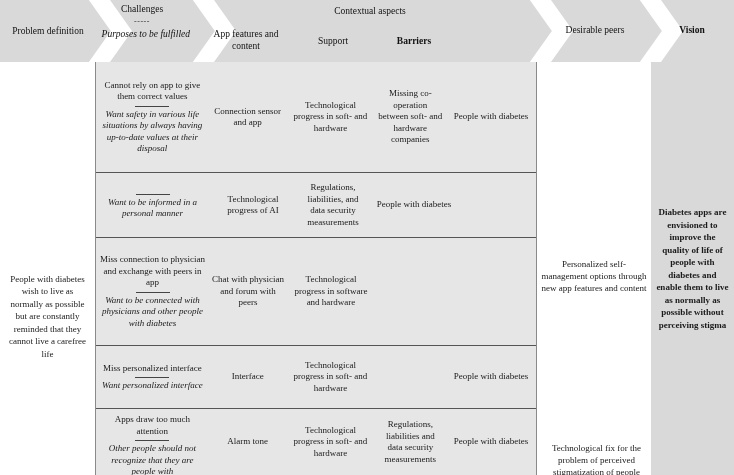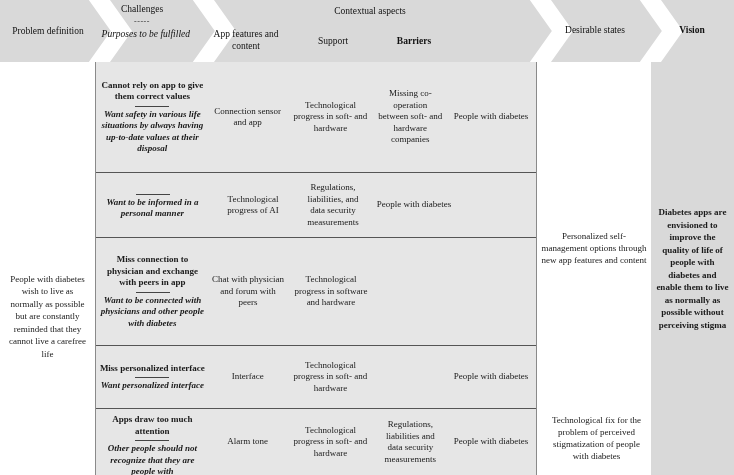--- a/index.html
+++ b/index.html
@@ -112,21 +112,21 @@
   .cell {
     box-sizing: border-box;
     display: flex;
     align-items: center;
     justify-content: center;
     text-align: center;
     font-size: 9px;
     line-height: 11.5px;
     padding: 2px 3px;
   }
-  .cell .inner { width: 100%; font-weight: bold; }
+  .cell .inner { width: 100%; }
   .cell-purpose   { width: 113px; }
   .cell-features  { width: 78px; }
   .cell-support   { width: 88px; }
   .cell-barriers  { width: 72px; }
   .cell-used      { width: 90px; }
 
   .sep-line {
     display: block;
     margin: 3px auto 2px auto;
     width: 34px;
@@ -144,20 +144,21 @@
     background: #ffffff;
   }
   .des-block {
     position: absolute;
     width: 114px;
     text-align: center;
     font-size: 9px;
     line-height: 12px;
     padding: 0 4px;
     box-sizing: border-box;
+    margin-top: 28px;
   }
 
   .col-vision {
     position: absolute;
     left: 651px;
     top: 62px;
     width: 83px;
     height: 413px;
     background: #d9d9d9;
     display: flex;
@@ -189,21 +190,21 @@
     <div class="hdr-label dashes" style="left:96px; top:17px; width:92px;">-----</div>
     <div class="hdr-label ital" style="left:94px; top:28px; width:96px;">Purposes to be fulfilled</div>
 
     <div class="hdr-label group" style="left:205px; top:5px; width:330px;">Contextual aspects</div>
 
     <div class="hdr-label" style="left:208px; top:28px; width:76px;">App features and content</div>
     <div class="hdr-label" style="left:292px; top:35px; width:82px;">Support</div>
     <div class="hdr-label" style="left:378px; top:35px; width:72px;font-weight:bold;">Barriers</div>
     <div class="hdr-label" style="left:454px; top:28px; width:84px;margin-top:37px;">Used by and who benefits</div>
 
-    <div class="hdr-label" style="left:551px; top:24px; width:88px;">Desirable states</div>
+    <div class="hdr-label" style="left:551px; top:24px; width:88px;">Desirable peers</div>
 
     <div class="hdr-label bold" style="left:652px; top:24px; width:80px;">Vision</div>
   </div>
 
   <div class="col-problem">
     <div class="txt">People with diabetes wish to live as normally as possible but are constantly reminded that they cannot live a carefree life</div>
   </div>
 
   <div class="middle-band">
 

